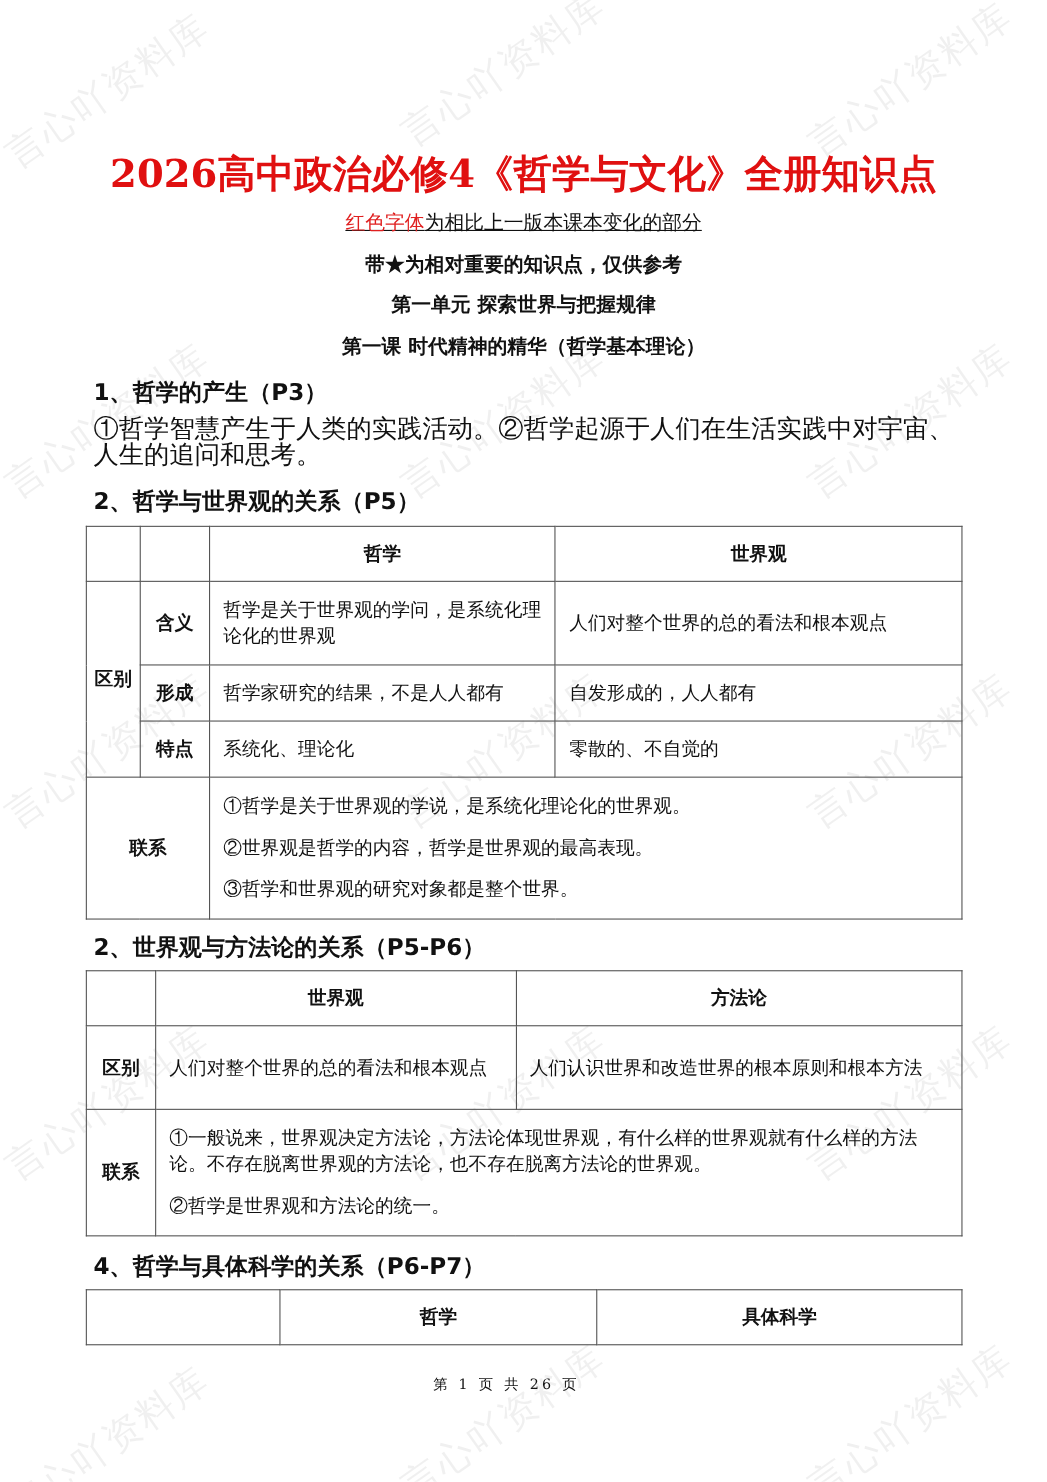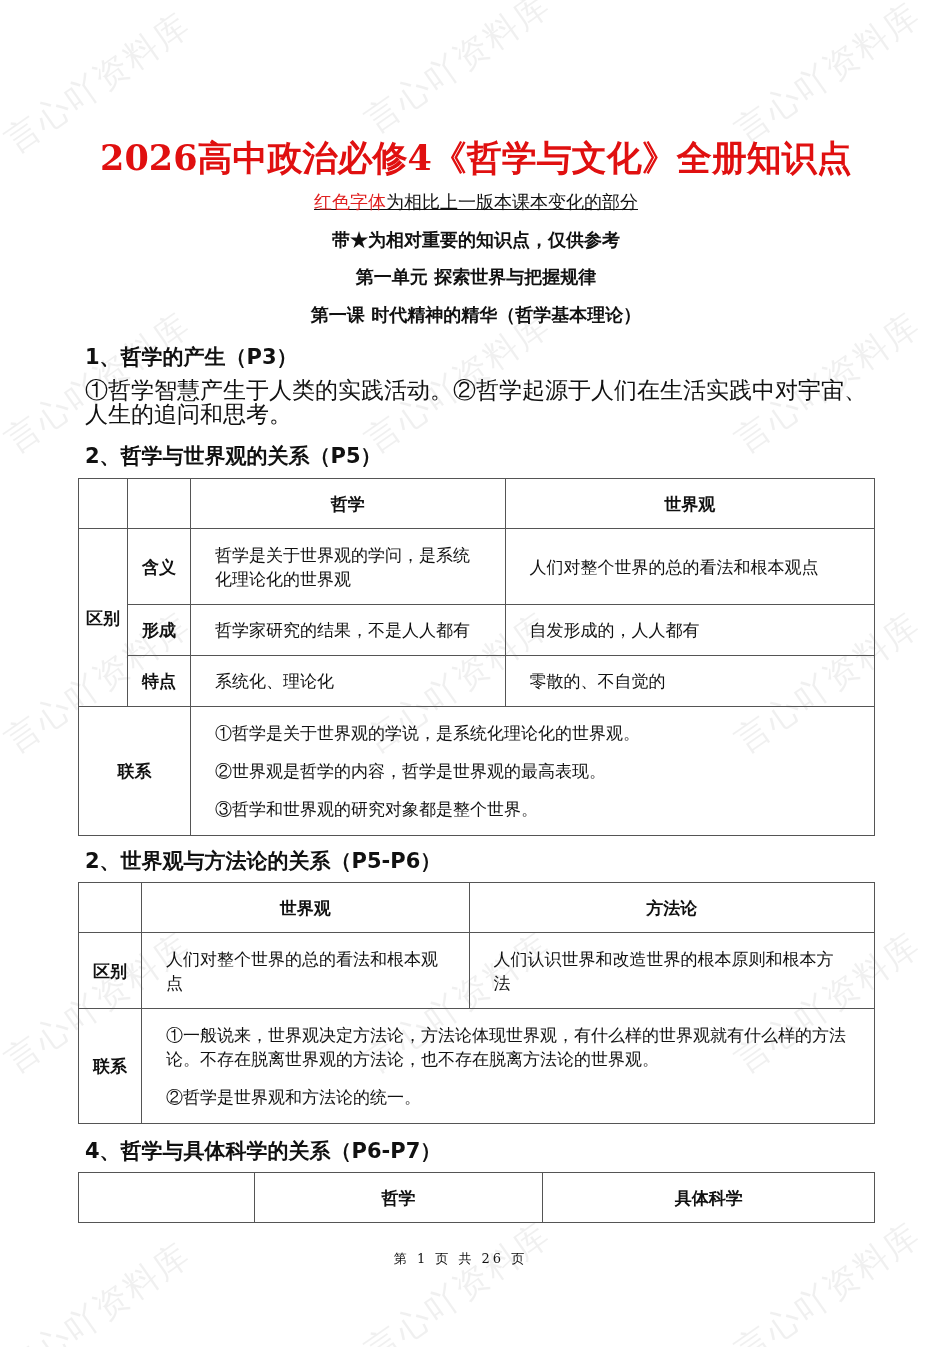--- a/index.html
+++ b/index.html
@@ -9,21 +9,21 @@
         transform:rotate(-35deg); white-space:nowrap; pointer-events:none; letter-spacing:2px; }
   .title { position:absolute; top:135px; left:0; width:952px; text-align:center; color:#e01010;
            font-size:35px; font-weight:bold; }
   .center-line { position:absolute; left:0; width:952px; text-align:center; font-size:18px; font-weight:bold; }
   .red { color:#e02020; }
   .ul { text-decoration:underline; }
   .h { position:absolute; left:85px; font-size:21px; font-weight:bold; font-family:"DejaVu Sans Mono","Liberation Mono",monospace; }
   .h span { font-family:"DejaVu Sans", sans-serif; }
   .para { position:absolute; left:85px; width:790px; font-size:23px; line-height:24px; }
   table { position:absolute; border-collapse:collapse; font-size:17px; }
-  td { border:1.5px solid #555; padding:0 24px; vertical-align:middle; line-height:24px; }
+  td { border:1.5px solid #555; padding:0 12px; vertical-align:middle; line-height:24px; }
   td.hd { text-align:center; font-weight:bold; font-family:"DejaVu Sans", sans-serif; }
   td.lb { text-align:center; font-weight:bold; font-family:"DejaVu Sans", sans-serif; padding:0 4px; }
   .item { display:block; margin:14px 0; }
   .footer { position:absolute; top:1250px; left:0; width:921px; text-align:center; font-size:13px; letter-spacing:3px; }
 </style>
 </head>
 <body>
 
 <div class="wm" style="top:60px;left:-10px;">言心吖资料库</div>
 <div class="wm" style="top:40px;left:350px;">言心吖资料库</div>

